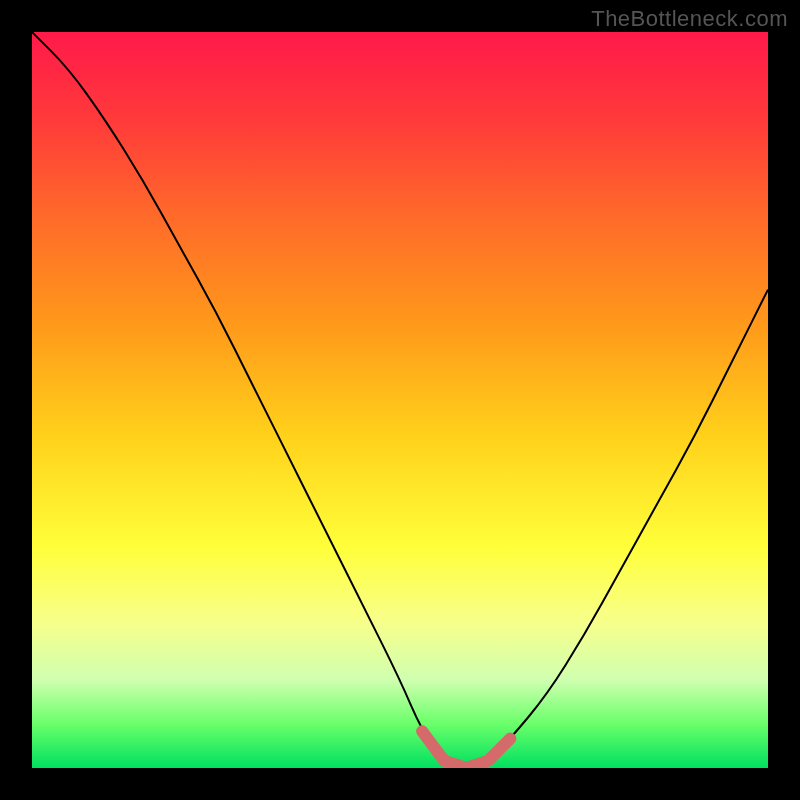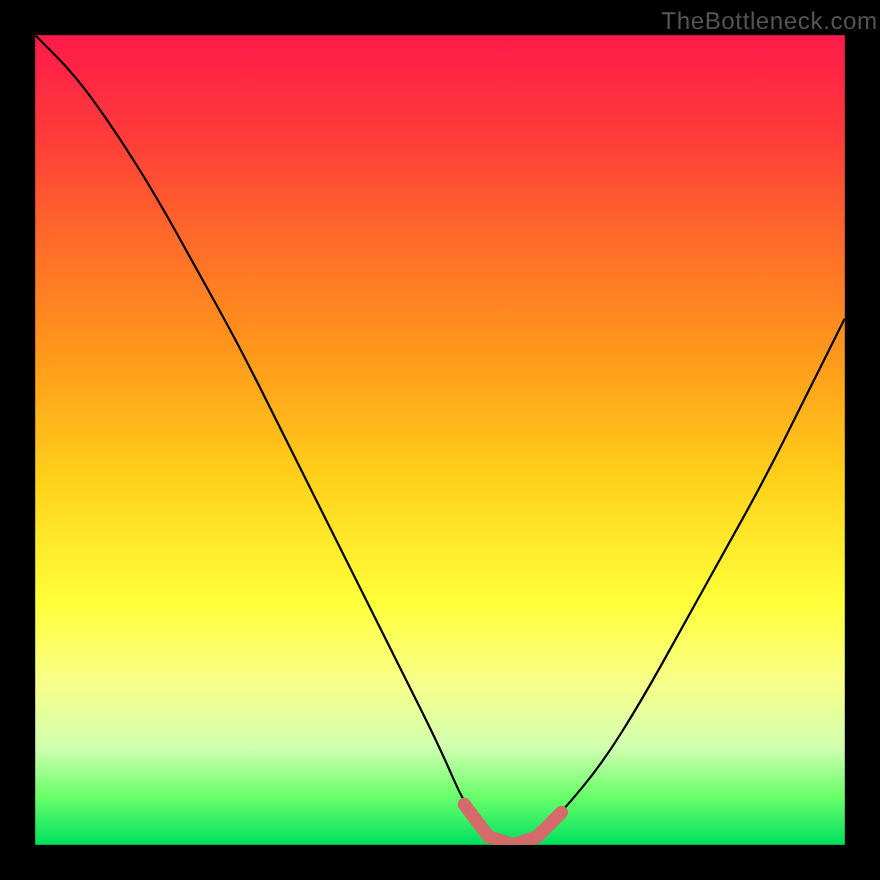--- a/index.html
+++ b/index.html
@@ -26,21 +26,21 @@
       #ffff3a 70%,
       #f8ff8a 80%,
       #d0ffb0 88%,
       #6aff6a 94%,
       #00e060 100%
     );
   }
   .watermark {
     position: absolute;
     top: 6px;
-    right: 2px;
+    right: 12px;
     font-family: Arial, Helvetica, sans-serif;
     font-size: 22px;
     color: #555;
     letter-spacing: 0.5px;
     user-select: none;
   }
   .curve-svg {
     position: absolute;
     left: 32px;
     top: 32px;

